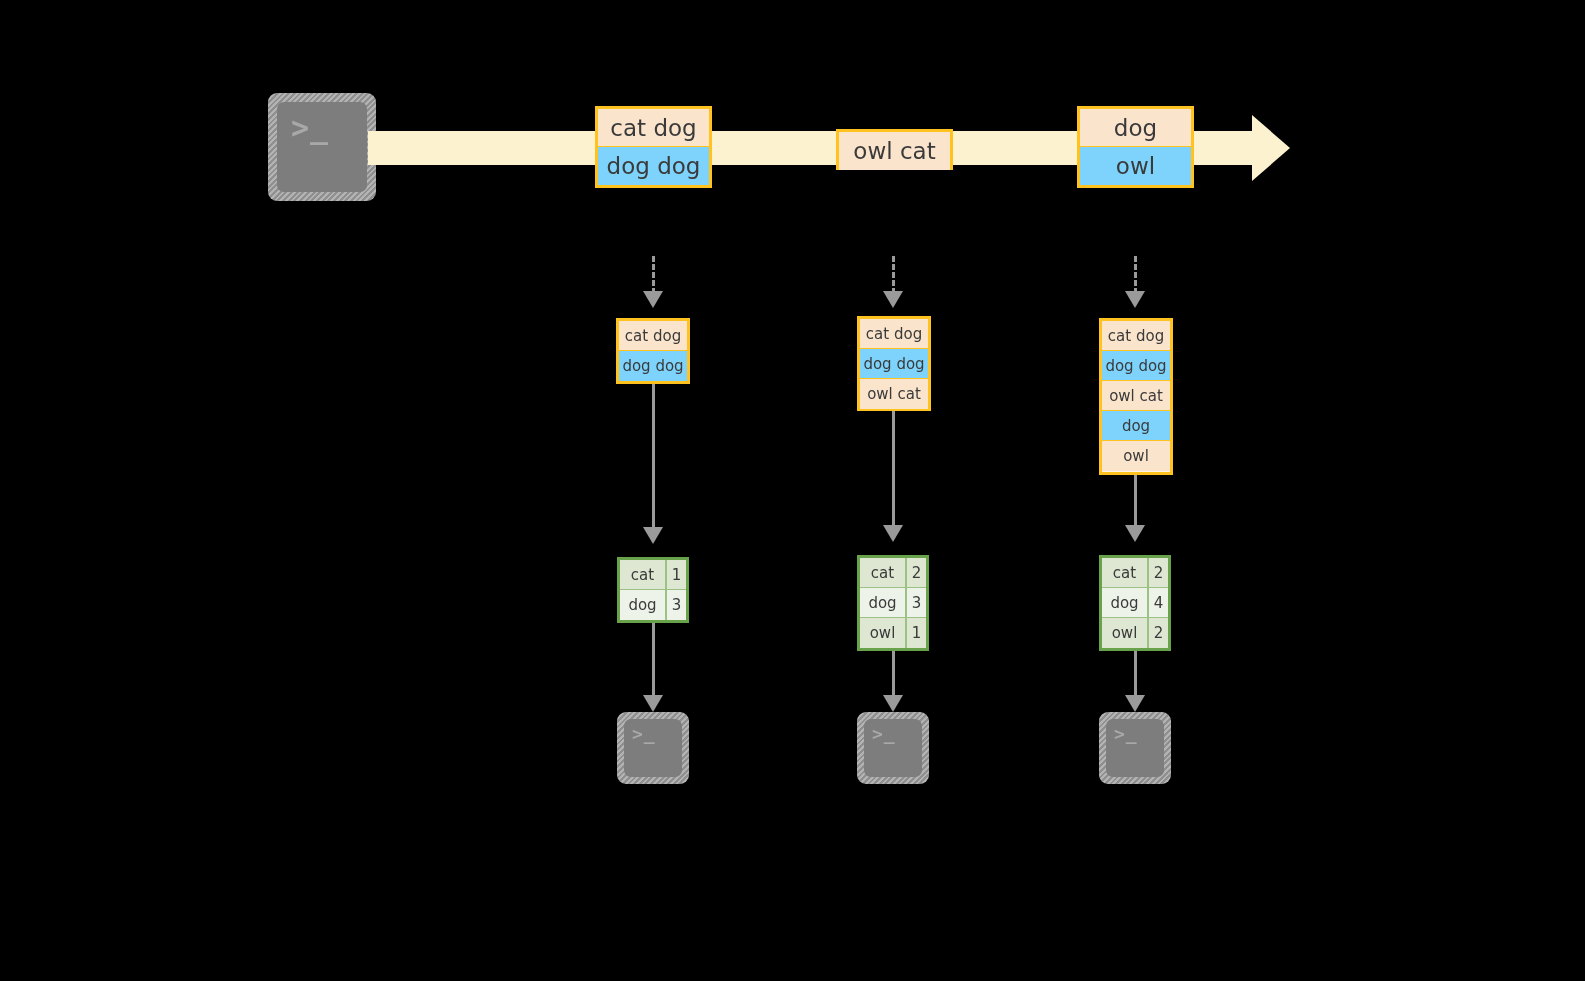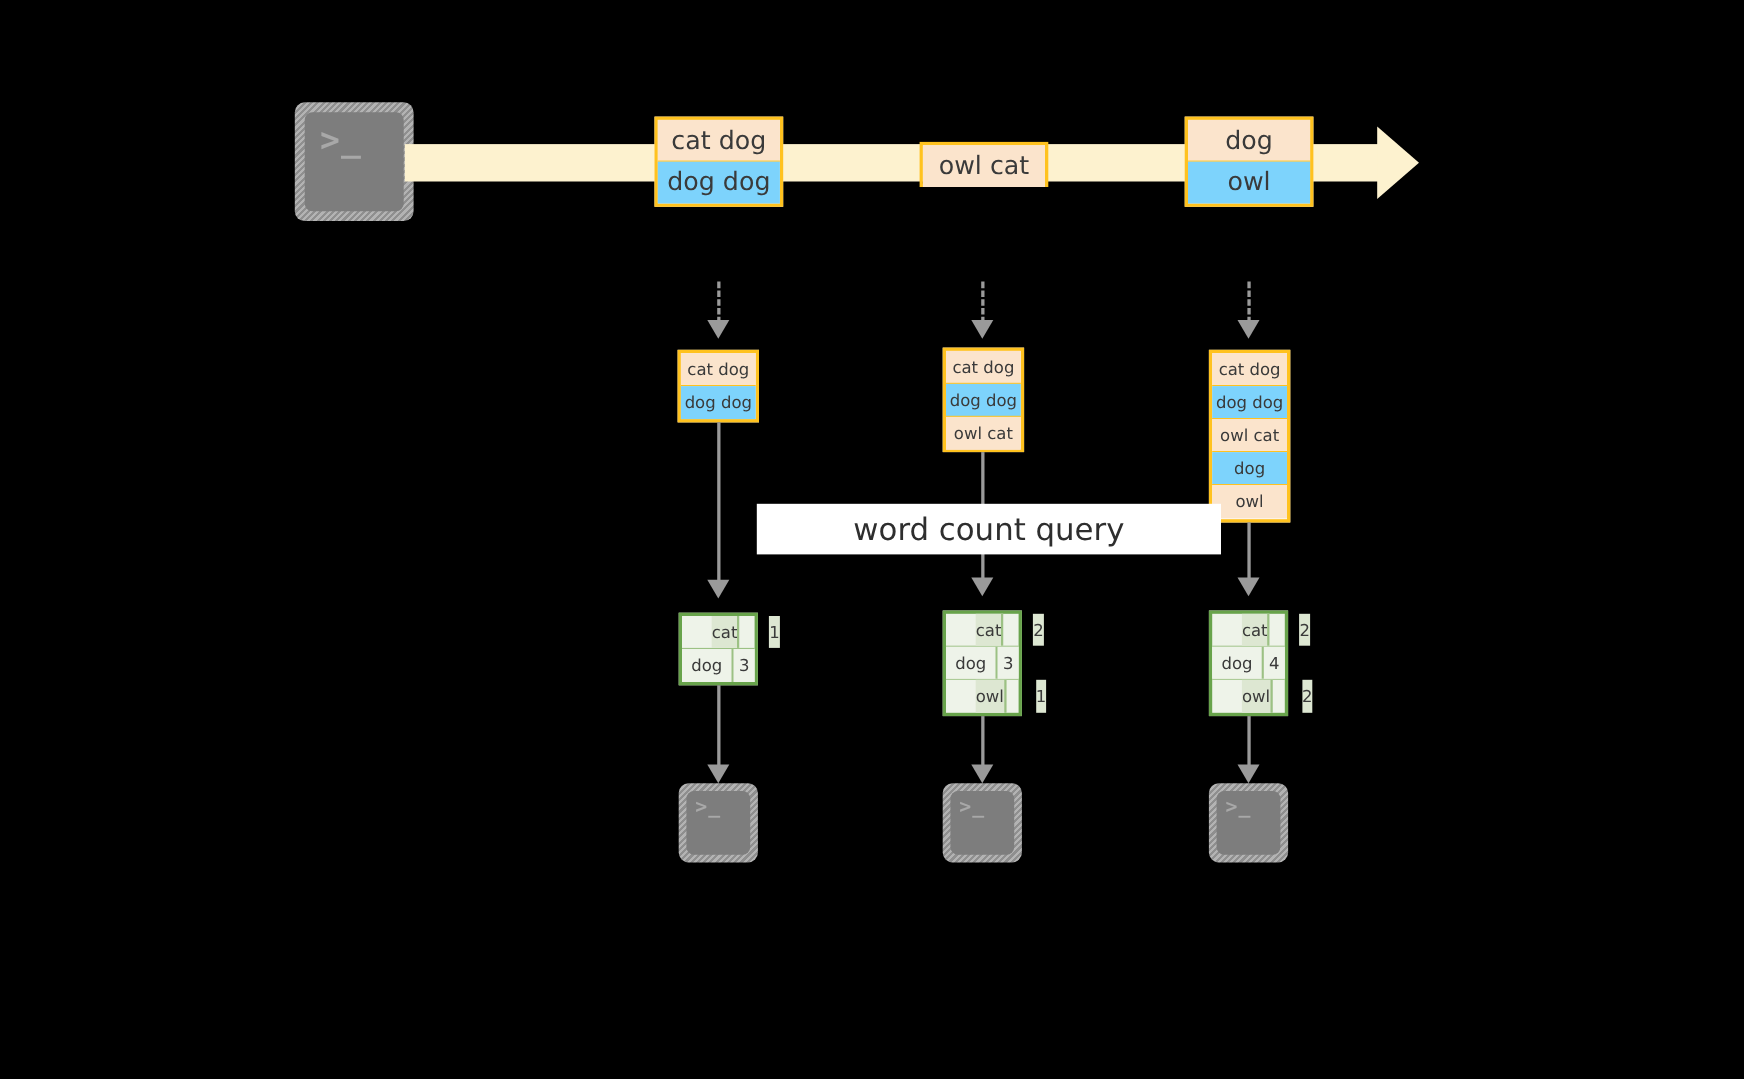--- a/index.html
+++ b/index.html
@@ -116,21 +116,21 @@
   .gcell-count {
     flex: 1;
     box-sizing: border-box;
     display: flex;
     align-items: center;
     justify-content: center;
     font-size: 15px;
     background: #eef3e9;
   }
   .grow.shade .gcell-word,
-  .grow.shade .gcell-count { background: #dde7d2; margin-left: 27px; }
+  .grow.shade .gcell-count { background: #dde7d2; }
 
   
   .conn {
     position: absolute;
     background: #9a9a9a;
     width: 3px;
   }
   .conn.dashed {
     background: none;
     border-left: 3px dashed #9a9a9a;
@@ -282,15 +282,14 @@
 
   <div class="conn" style="left:1134px; top:651px; height:47px;"></div>
   <div class="chead" style="left:1125px; top:695px;"></div>
 
   <div class="term" style="left:1099px; top:712px; width:72px; height:72px; padding:7px;">
     <div class="term-inner">
       <span class="term-glyph term-sm">&gt;_</span>
     </div>
   </div>
 
-  <div class="qlabel" style="left:688px; top:458px; width:422px; height:46px;">word count query</div>
 
 </div>
 
 </body></html>

